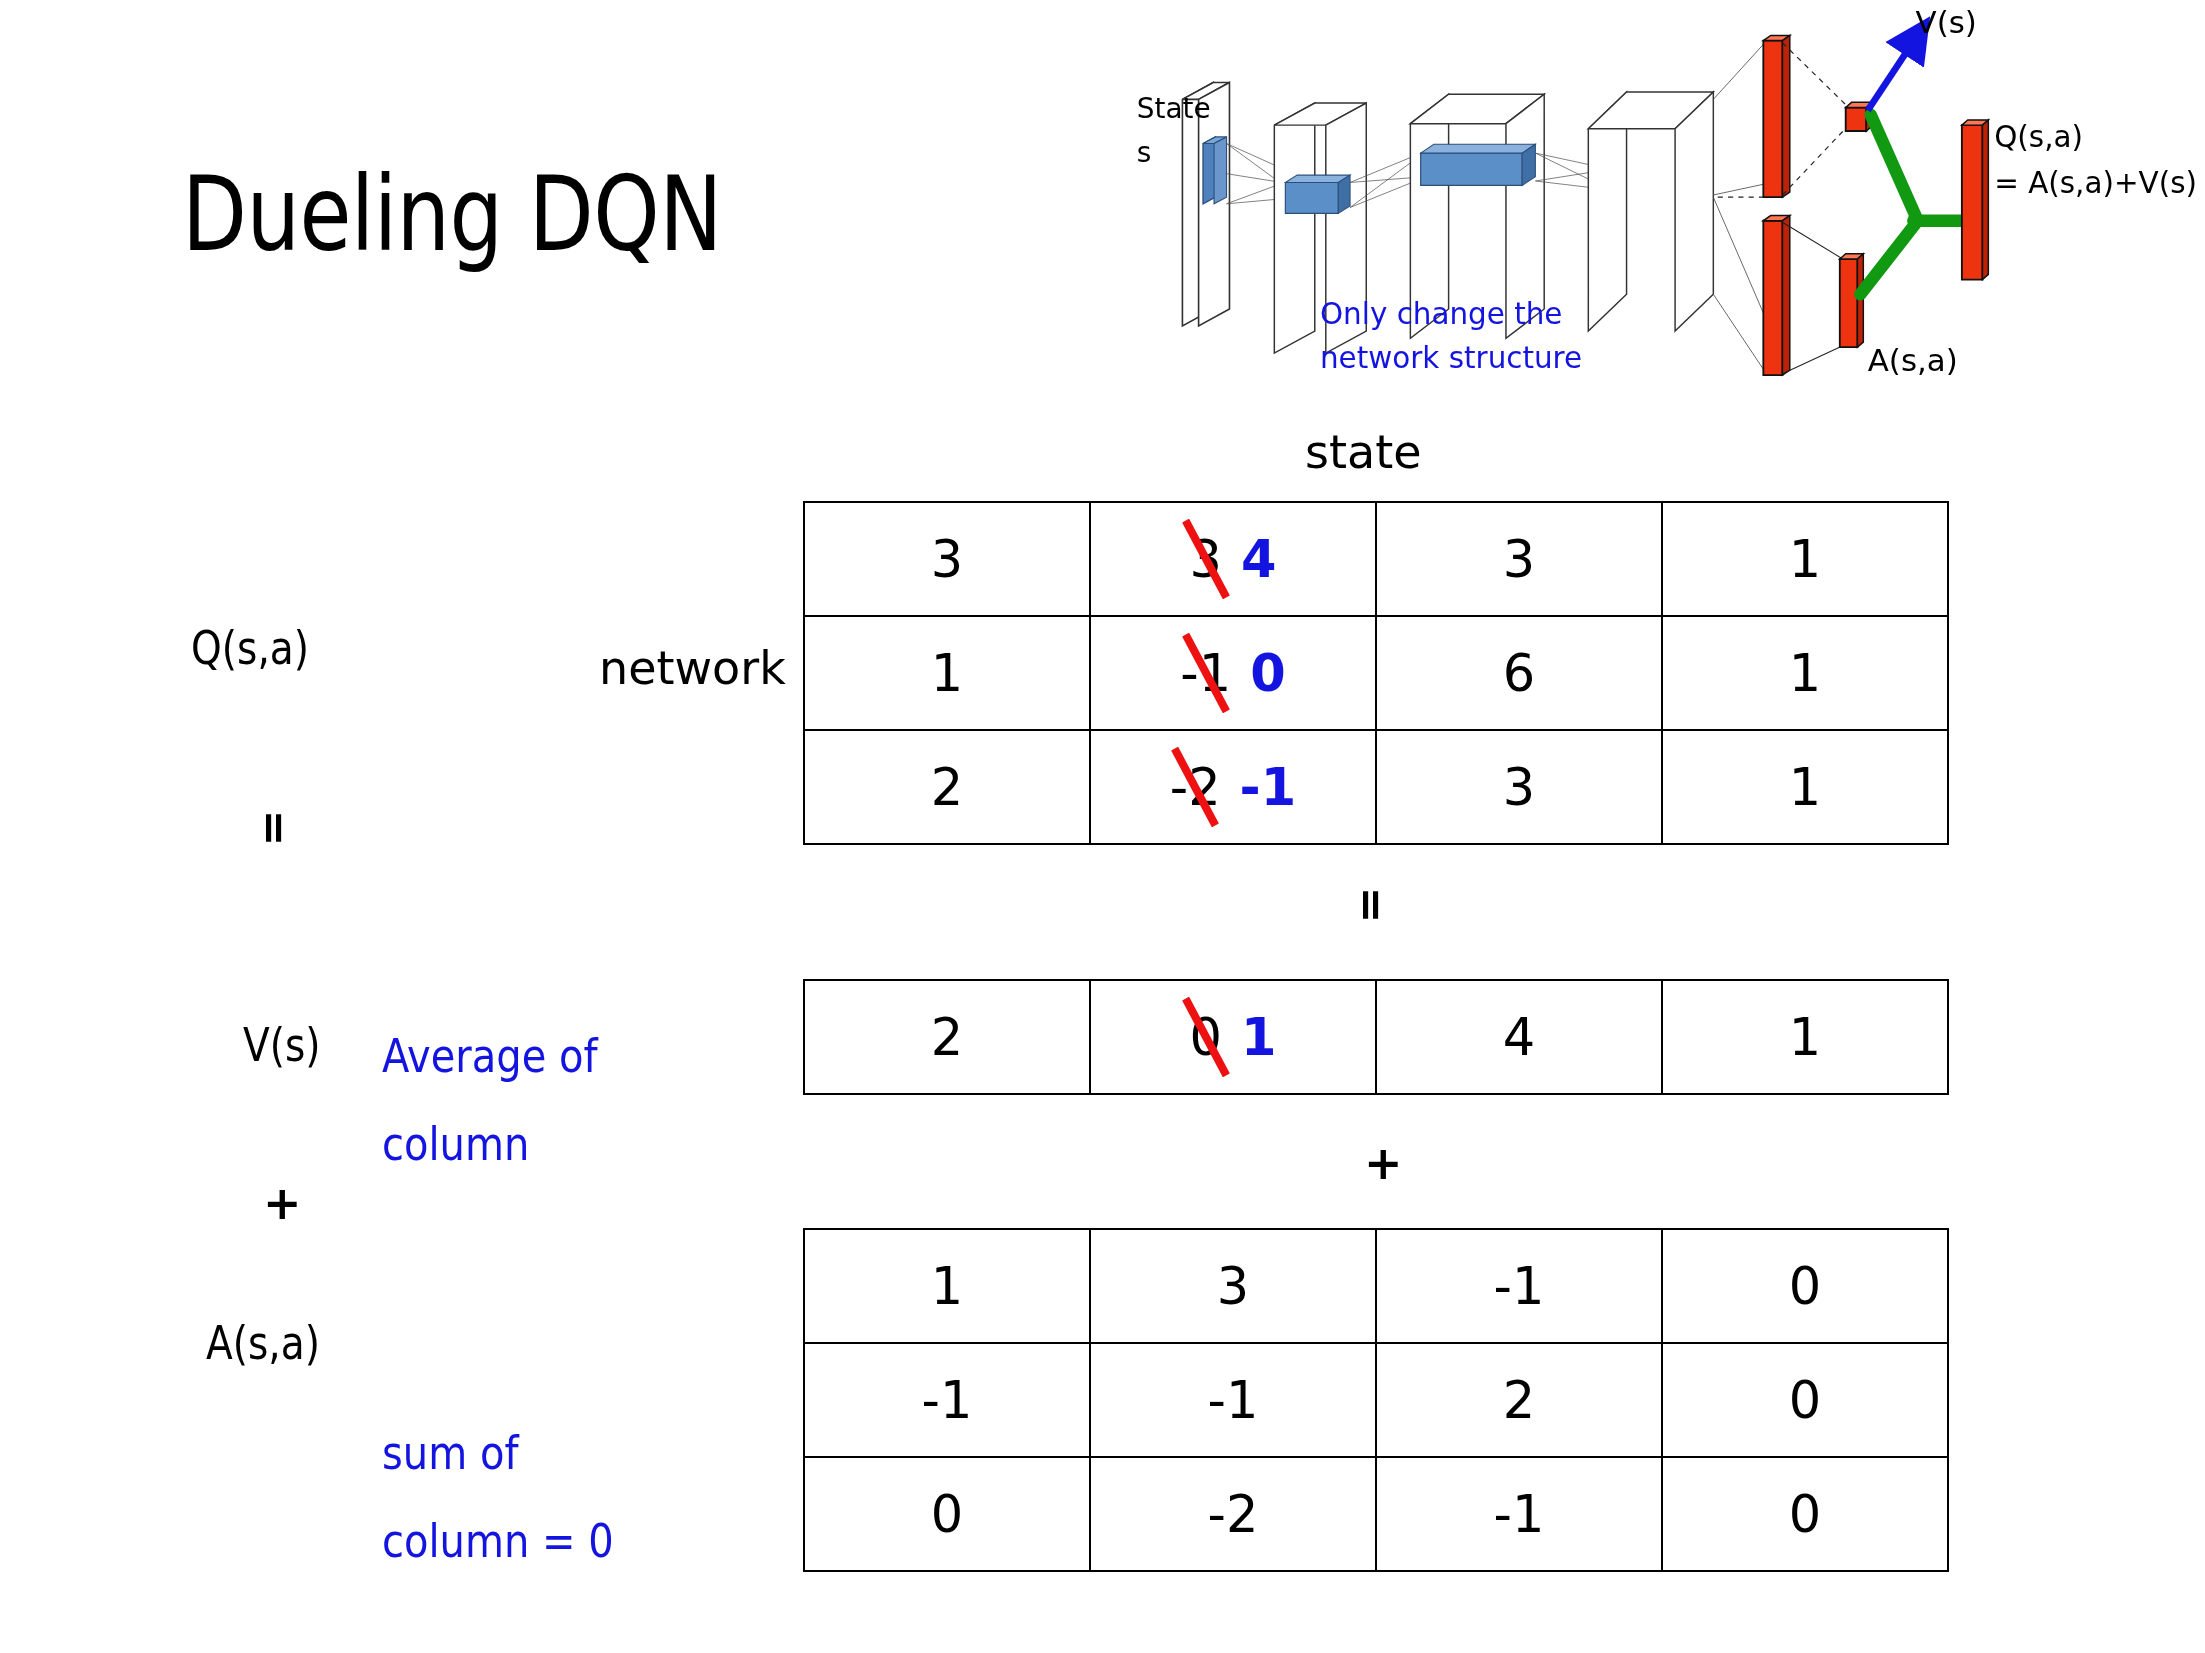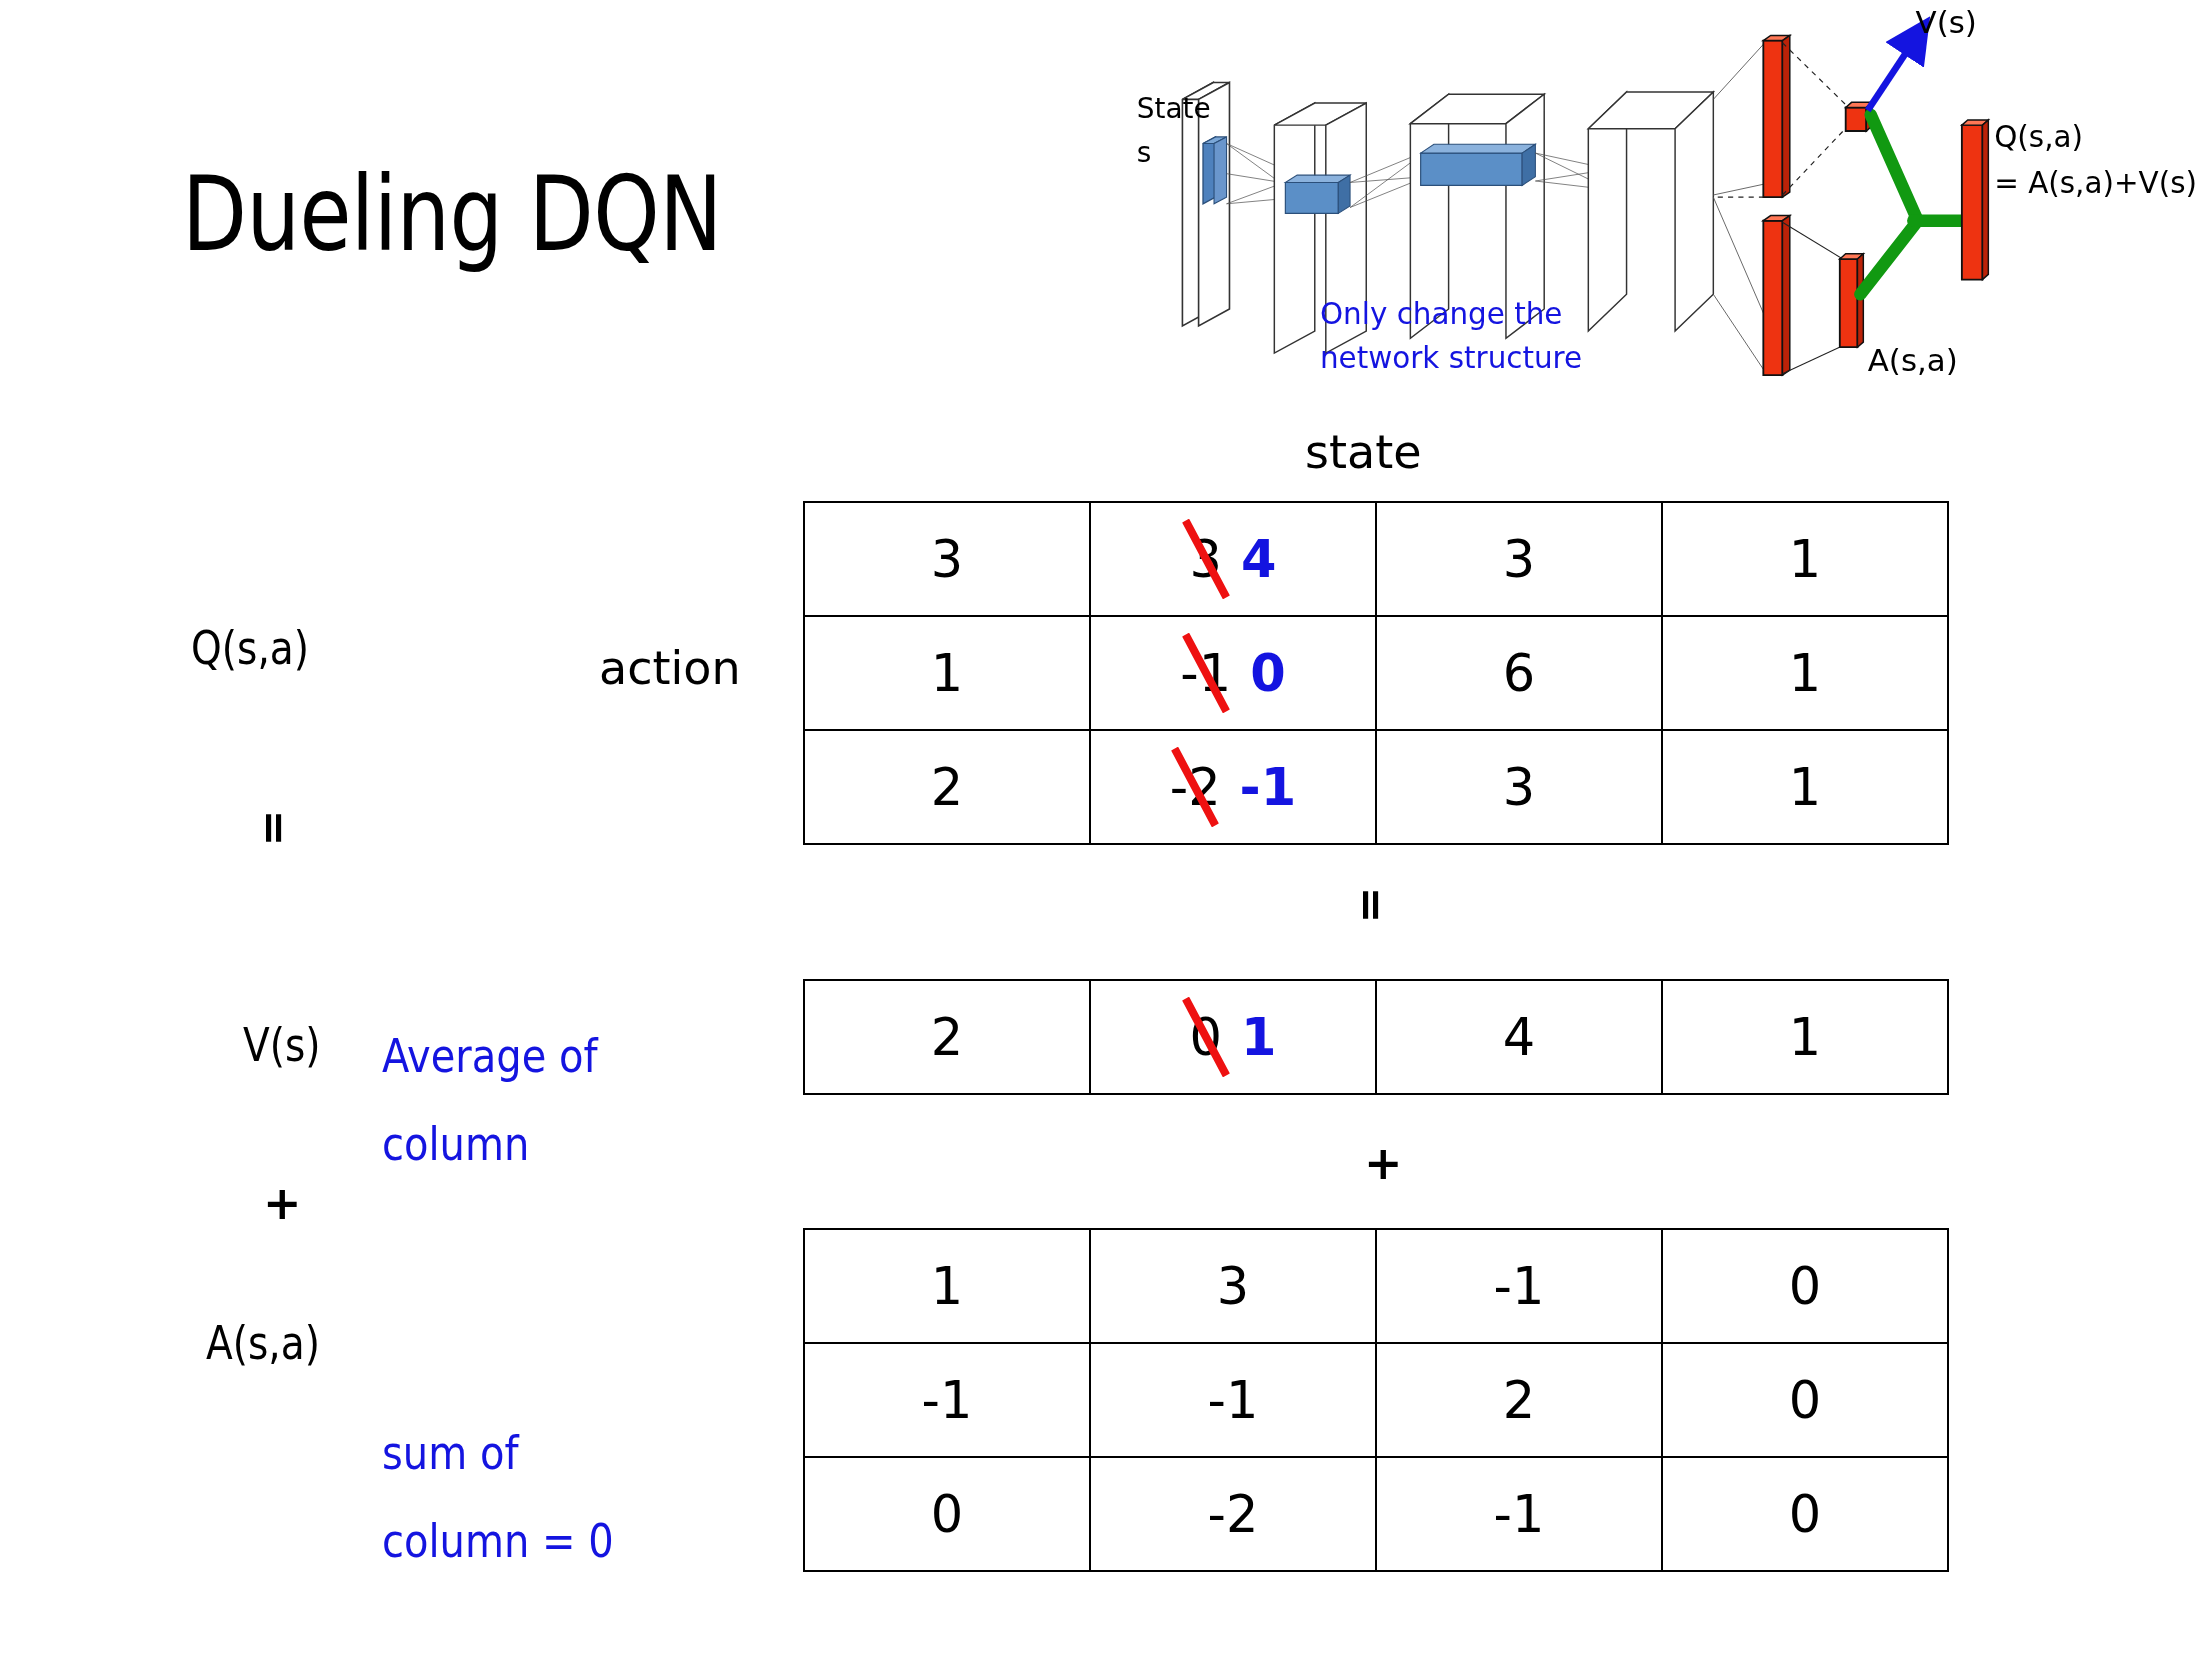--- a/index.html
+++ b/index.html
@@ -220,21 +220,21 @@
     <text x="295" y="440" font-family="DejaVu Sans, sans-serif" font-size="40" fill="#1414E0">Only change the</text>
     <text x="295" y="500" font-family="DejaVu Sans, sans-serif" font-size="40" fill="#1414E0">network structure</text>
     <text x="1105" y="45" font-family="DejaVu Sans, sans-serif" font-size="42" fill="#000">V(s)</text>
     <text x="1040" y="505" font-family="DejaVu Sans, sans-serif" font-size="42" fill="#000">A(s,a)</text>
     <text x="1212" y="200" font-family="DejaVu Sans, sans-serif" font-size="40" fill="#000">Q(s,a)</text>
     <text x="1212" y="262" font-family="DejaVu Sans, sans-serif" font-size="40" fill="#000">= A(s,a)+V(s)</text>
   </svg>
 </div>
 
 <div class="abs" id="state-label">state</div>
-<div class="abs" id="action-label">action</div>
+<div class="abs" id="action-label">network</div>
 
 <div class="abs lbl-black" style="left:191px; top:621px;">Q(s,a)</div>
 
 <div class="abs eq-sym" style="left:259px; top:801px;">=</div>
 
 <div class="abs lbl-black" style="left:243px; top:1018px;">V(s)</div>
 
 <div class="abs lbl-blue" style="left:382px; top:1029px;">Average of</div>
 <div class="abs lbl-blue" style="left:382px; top:1117px;">column</div>
 

